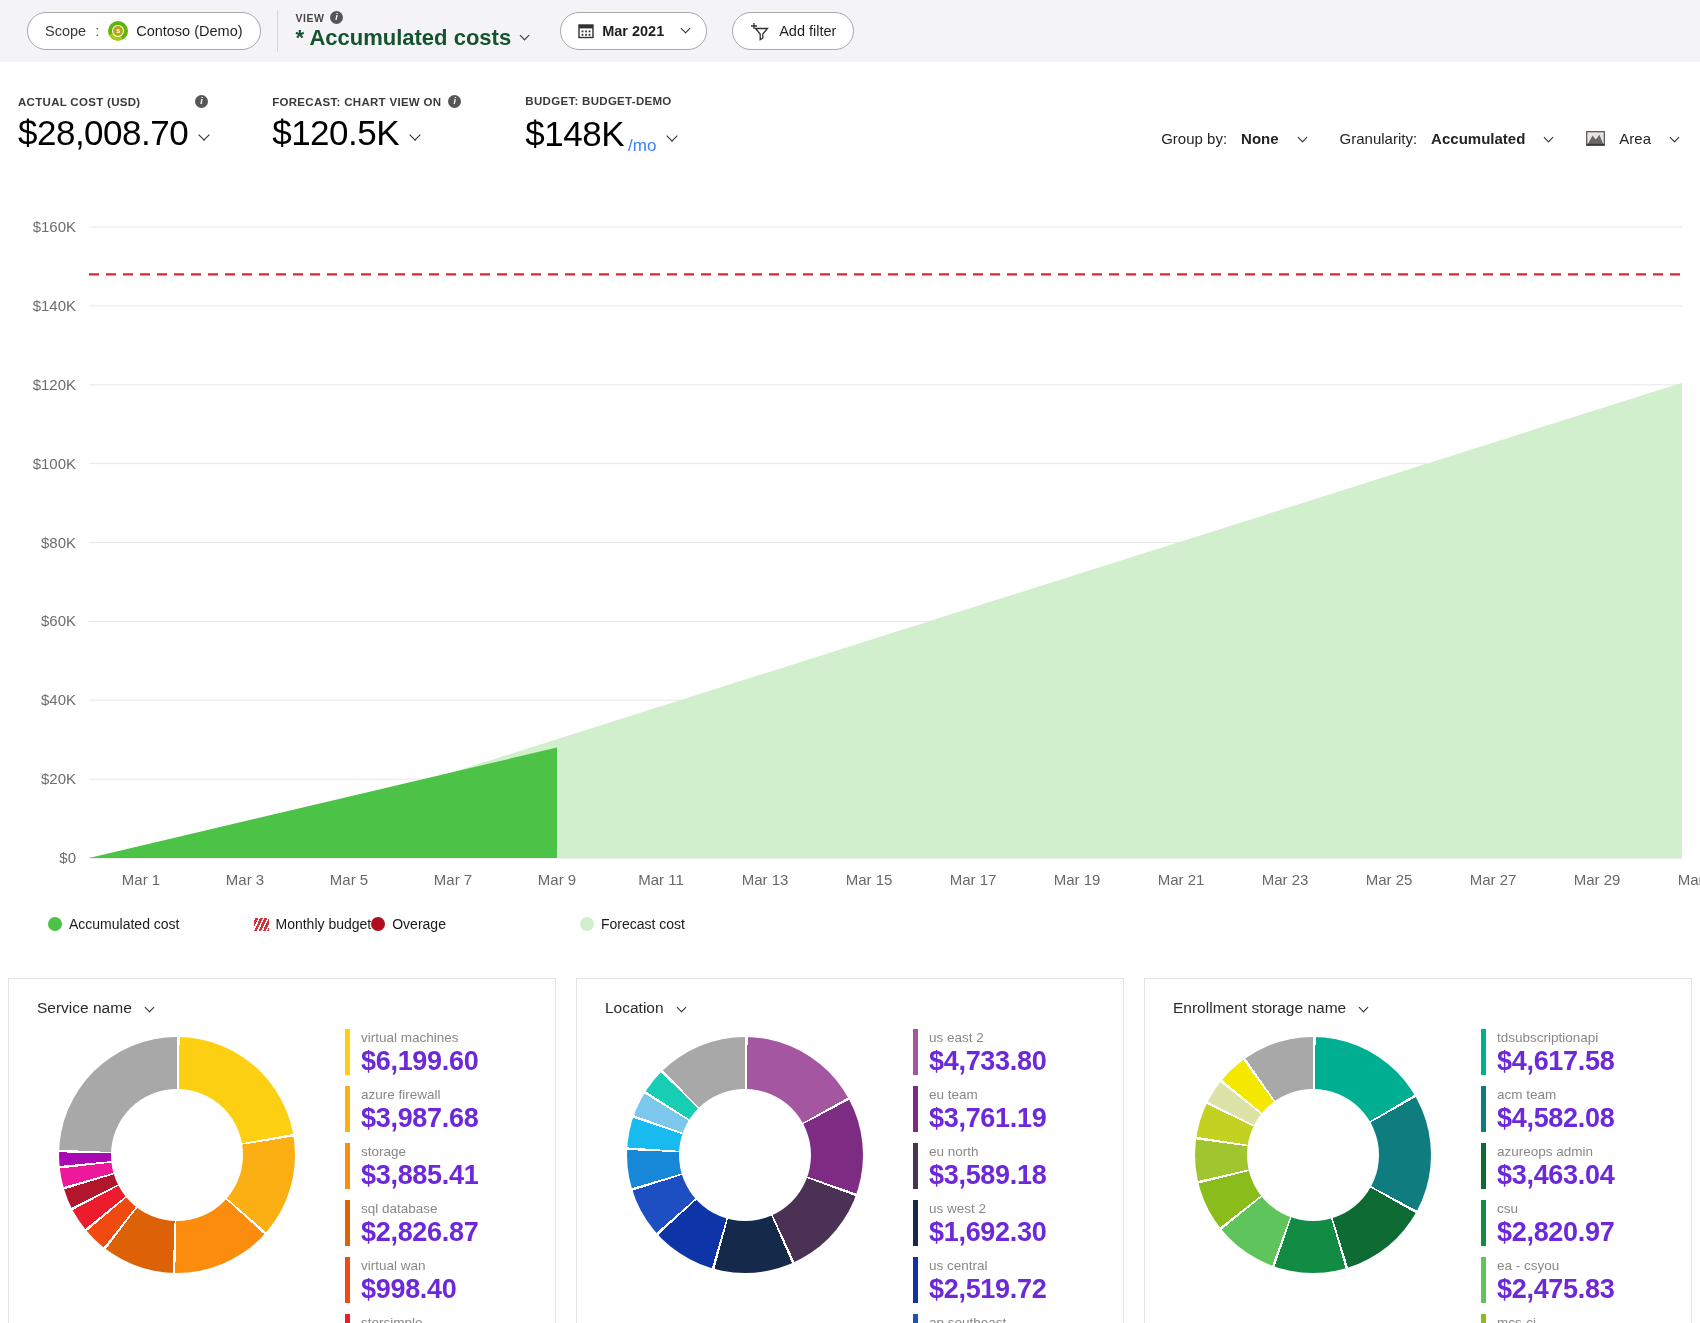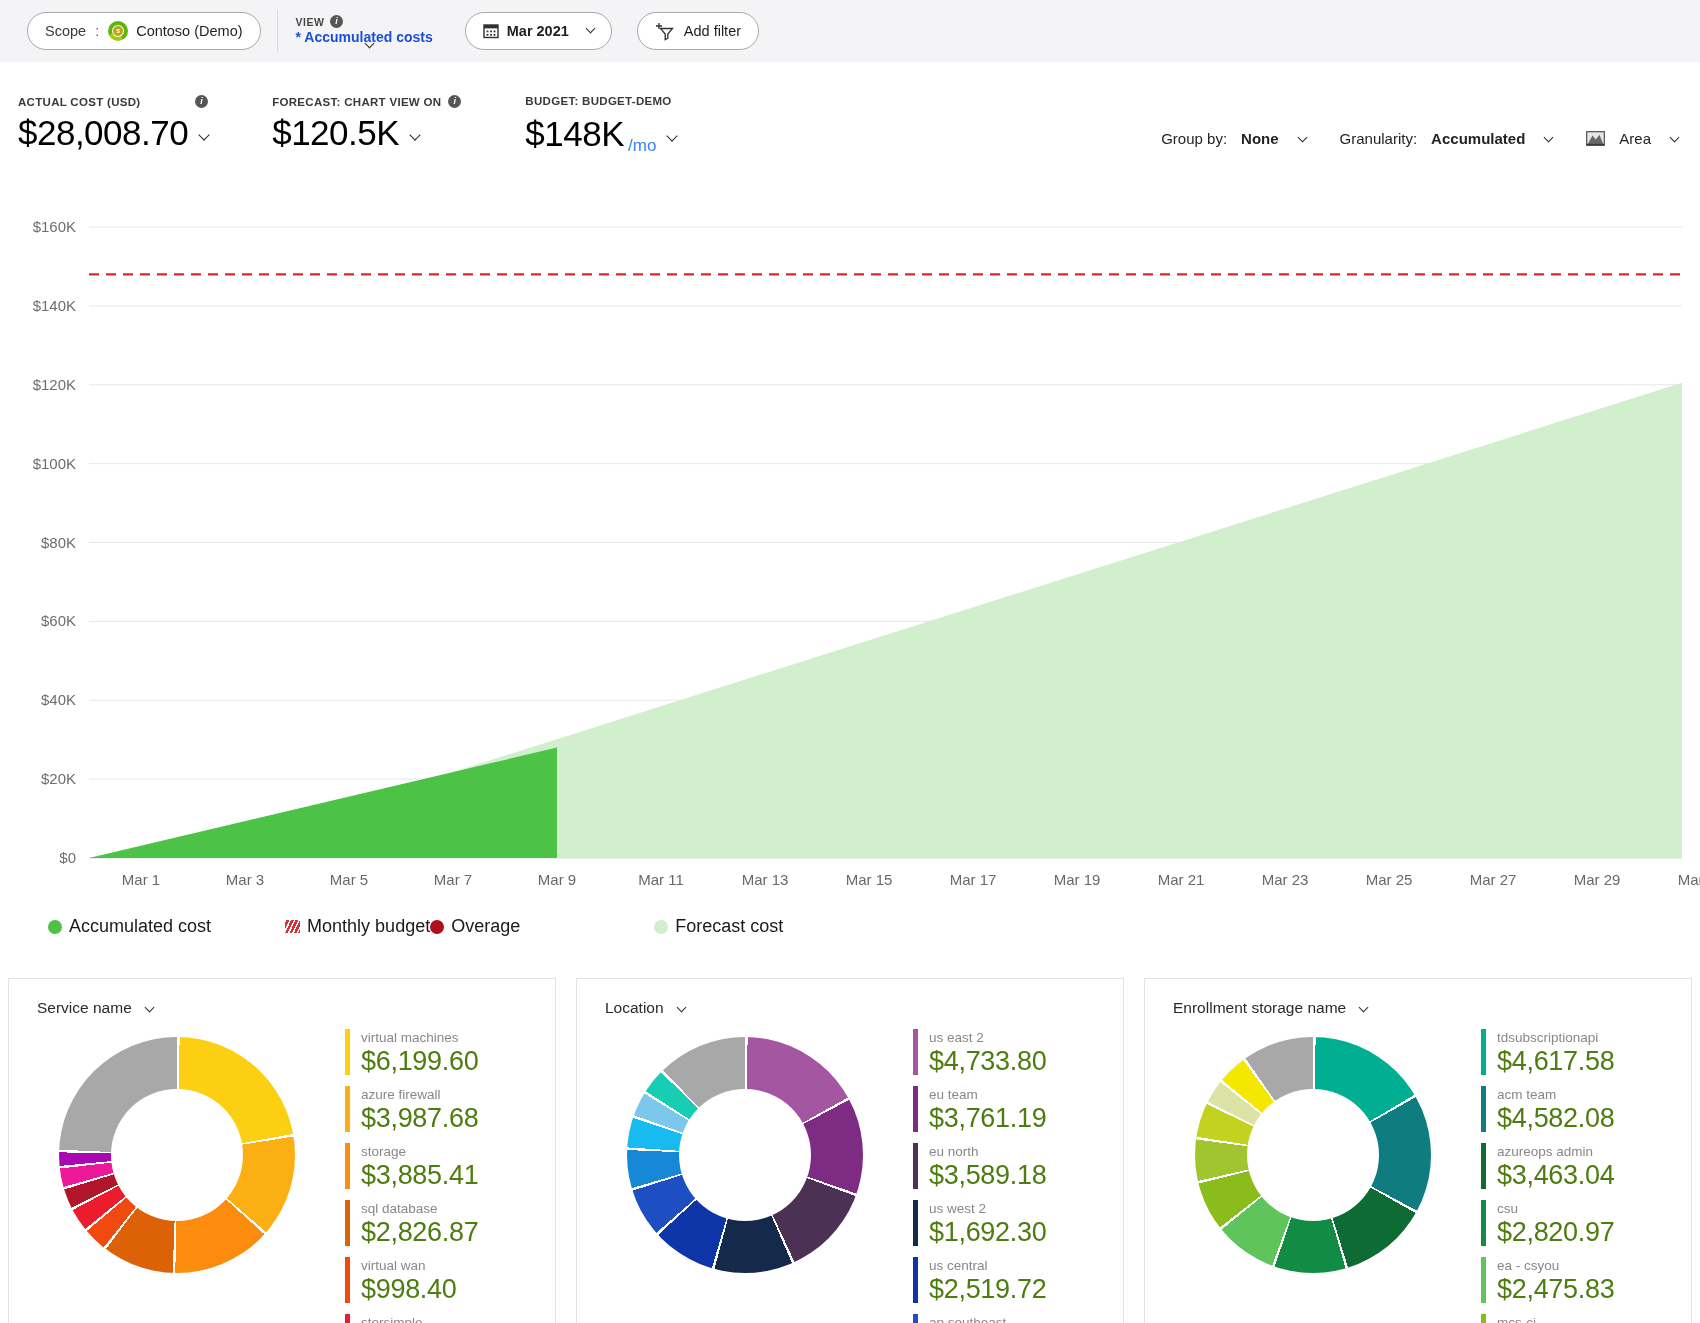--- a/index.html
+++ b/index.html
@@ -23,21 +23,21 @@
   .colon{ margin:0 1px; color:#605e5c; }
   .scope-icon{ width:20px; height:20px; border-radius:50%; position:relative; flex:none;
     background:conic-gradient(from 150deg,#a6c916 0 95deg,#5db50e 95deg 360deg); }
   .scope-icon::before{ content:""; position:absolute; inset:4px; background:#fff; border-radius:50%; }
   .sc-dot{ position:absolute; left:5px; top:5px; width:10px; height:10px; border-radius:50%;
     background:#b9a612; color:#fff; font-size:7px; line-height:10px; text-align:center; z-index:1; font-weight:700;}
   .vsep{ width:1px; height:42px; background:#d8d8d8; margin:0 18px 0 16px; flex:none;}
   .view-block{ display:flex; flex-direction:column; gap:1px; margin-right:16px; }
   .view-cap{ display:flex; align-items:center; gap:6px; font-size:10.5px; font-weight:700;
     letter-spacing:.5px; color:#484644; }
-  .view-val{ display:flex; align-items:center; font-size:14px; font-weight:700; color:#1d4ed8;flex-direction:column; }
+  .view-val{ display:flex; align-items:center; font-size:22px; font-weight:700; color:#14532d; }
   .info-icon{ width:13px; height:13px; border-radius:50%; background:#575655; color:#fff;
     font-size:9px; line-height:13px; text-align:center; font-weight:700; font-style:italic; flex:none;}
   .chev{ width:7px; height:7px; border-right:1.7px solid #2b2a29; border-bottom:1.7px solid #2b2a29;
     transform:rotate(45deg); display:inline-block; margin-left:10px; margin-top:-5px; flex:none;}
   .pill b{ font-weight:700; }
   .pill.addf{ margin-left:25px;align-items:center; }
   .pill.datep{ margin-left:16px; }
   .icon-svg{ flex:none; display:block; }
 
   
@@ -55,40 +55,40 @@
     font-size:15px; color:#252423; }
   .ctrl{ display:flex; align-items:center; gap:14px; }
   .ctrl b{ font-weight:700; }
   .ctrl .chev{ margin-left:6px; margin-top:-3px; }
 
   
   #main-chart{ position:absolute; top:195px; left:0; }
 
   
   .legend-row{ position:absolute; top:916px; left:48px; display:flex; align-items:center;
-    font-size:18px; color:#1b1a19; }
+    font-size:14px; color:#1b1a19; }
   .legend-item{ display:flex; align-items:center; gap:7px; }
   .sw-dot{ width:14px; height:14px; border-radius:50%; flex:none;}
   .sw-hatch{ width:15px; height:13px; flex:none;}
   .mr1{ margin-right:74px; } .mr2{ } .mr3{ margin-right:134px; }
 
   
   .cards{ position:absolute; top:978px; left:8px; display:flex; gap:20px; }
   .card{ width:548px; height:430px; background:#fff; border:1px solid #e5e3e1; position:relative; }
   .card-header{ position:absolute; top:20px; left:28px; display:flex; align-items:center;
     font-size:15.5px; color:#2b2a29; }
   .card-header .chev{ margin-left:14px; margin-top:-2px;}
   .donut{ position:absolute; left:50px; top:58px; width:236px; height:236px; border-radius:50%; }
   .donut::after{ content:""; position:absolute; inset:22%; background:#fff; border-radius:50%; }
   .rows{ position:absolute; left:336px; top:50px; width:205px; }
   .crow{ display:flex; height:57px; }
   .cbar{ width:5px; height:46px; margin-right:11px; flex:none; }
   .ctxt{ display:flex; flex-direction:column; min-width:0;}
   .cname{ font-size:13.5px; color:#8a8886; line-height:17px; white-space:nowrap;}
-  .cval{ font-size:27px; font-weight:400; color:#4d7c0f; letter-spacing:-.3px; line-height:30px; white-space:nowrap;}
+  .cval{ font-size:27px; font-weight:700; color:#6d28d9; letter-spacing:-.3px; line-height:30px; white-space:nowrap;}
 </style>
 </head>
 <body>
 
 <div class="topbar">
   <div class="pill">
     <span class="t1">Scope</span>
     <span class="colon">:</span>
     <span class="scope-icon">
         <span class="sc-dot">s</span>

